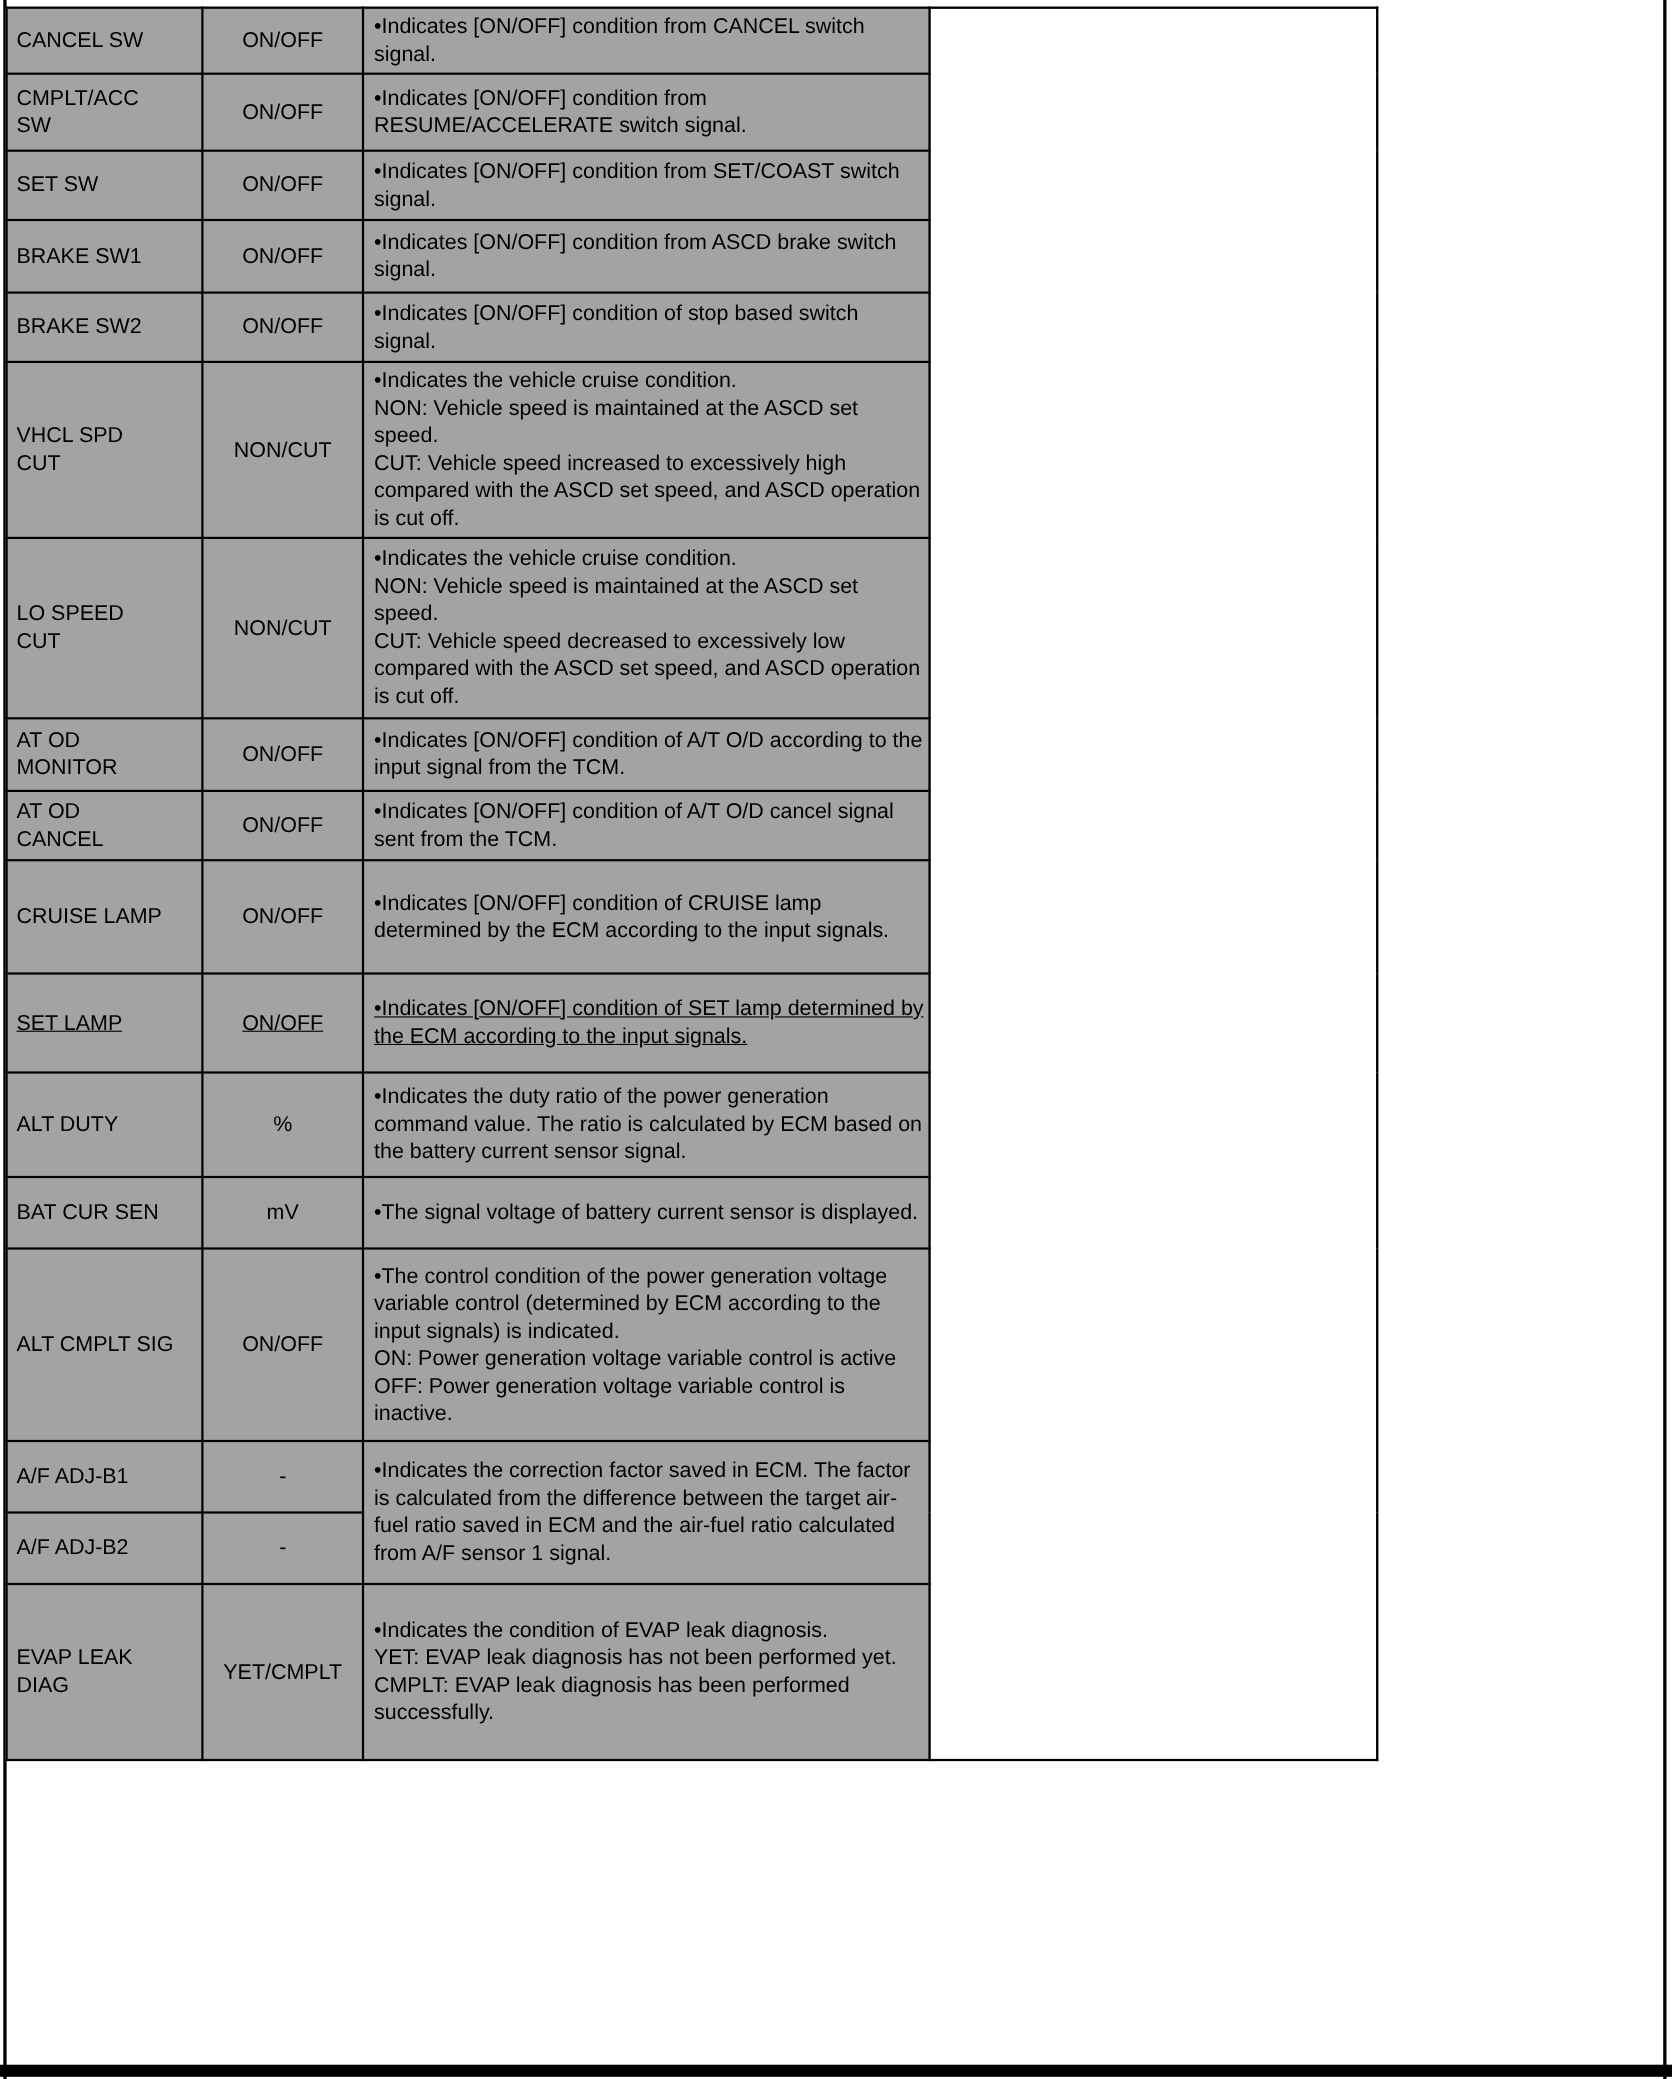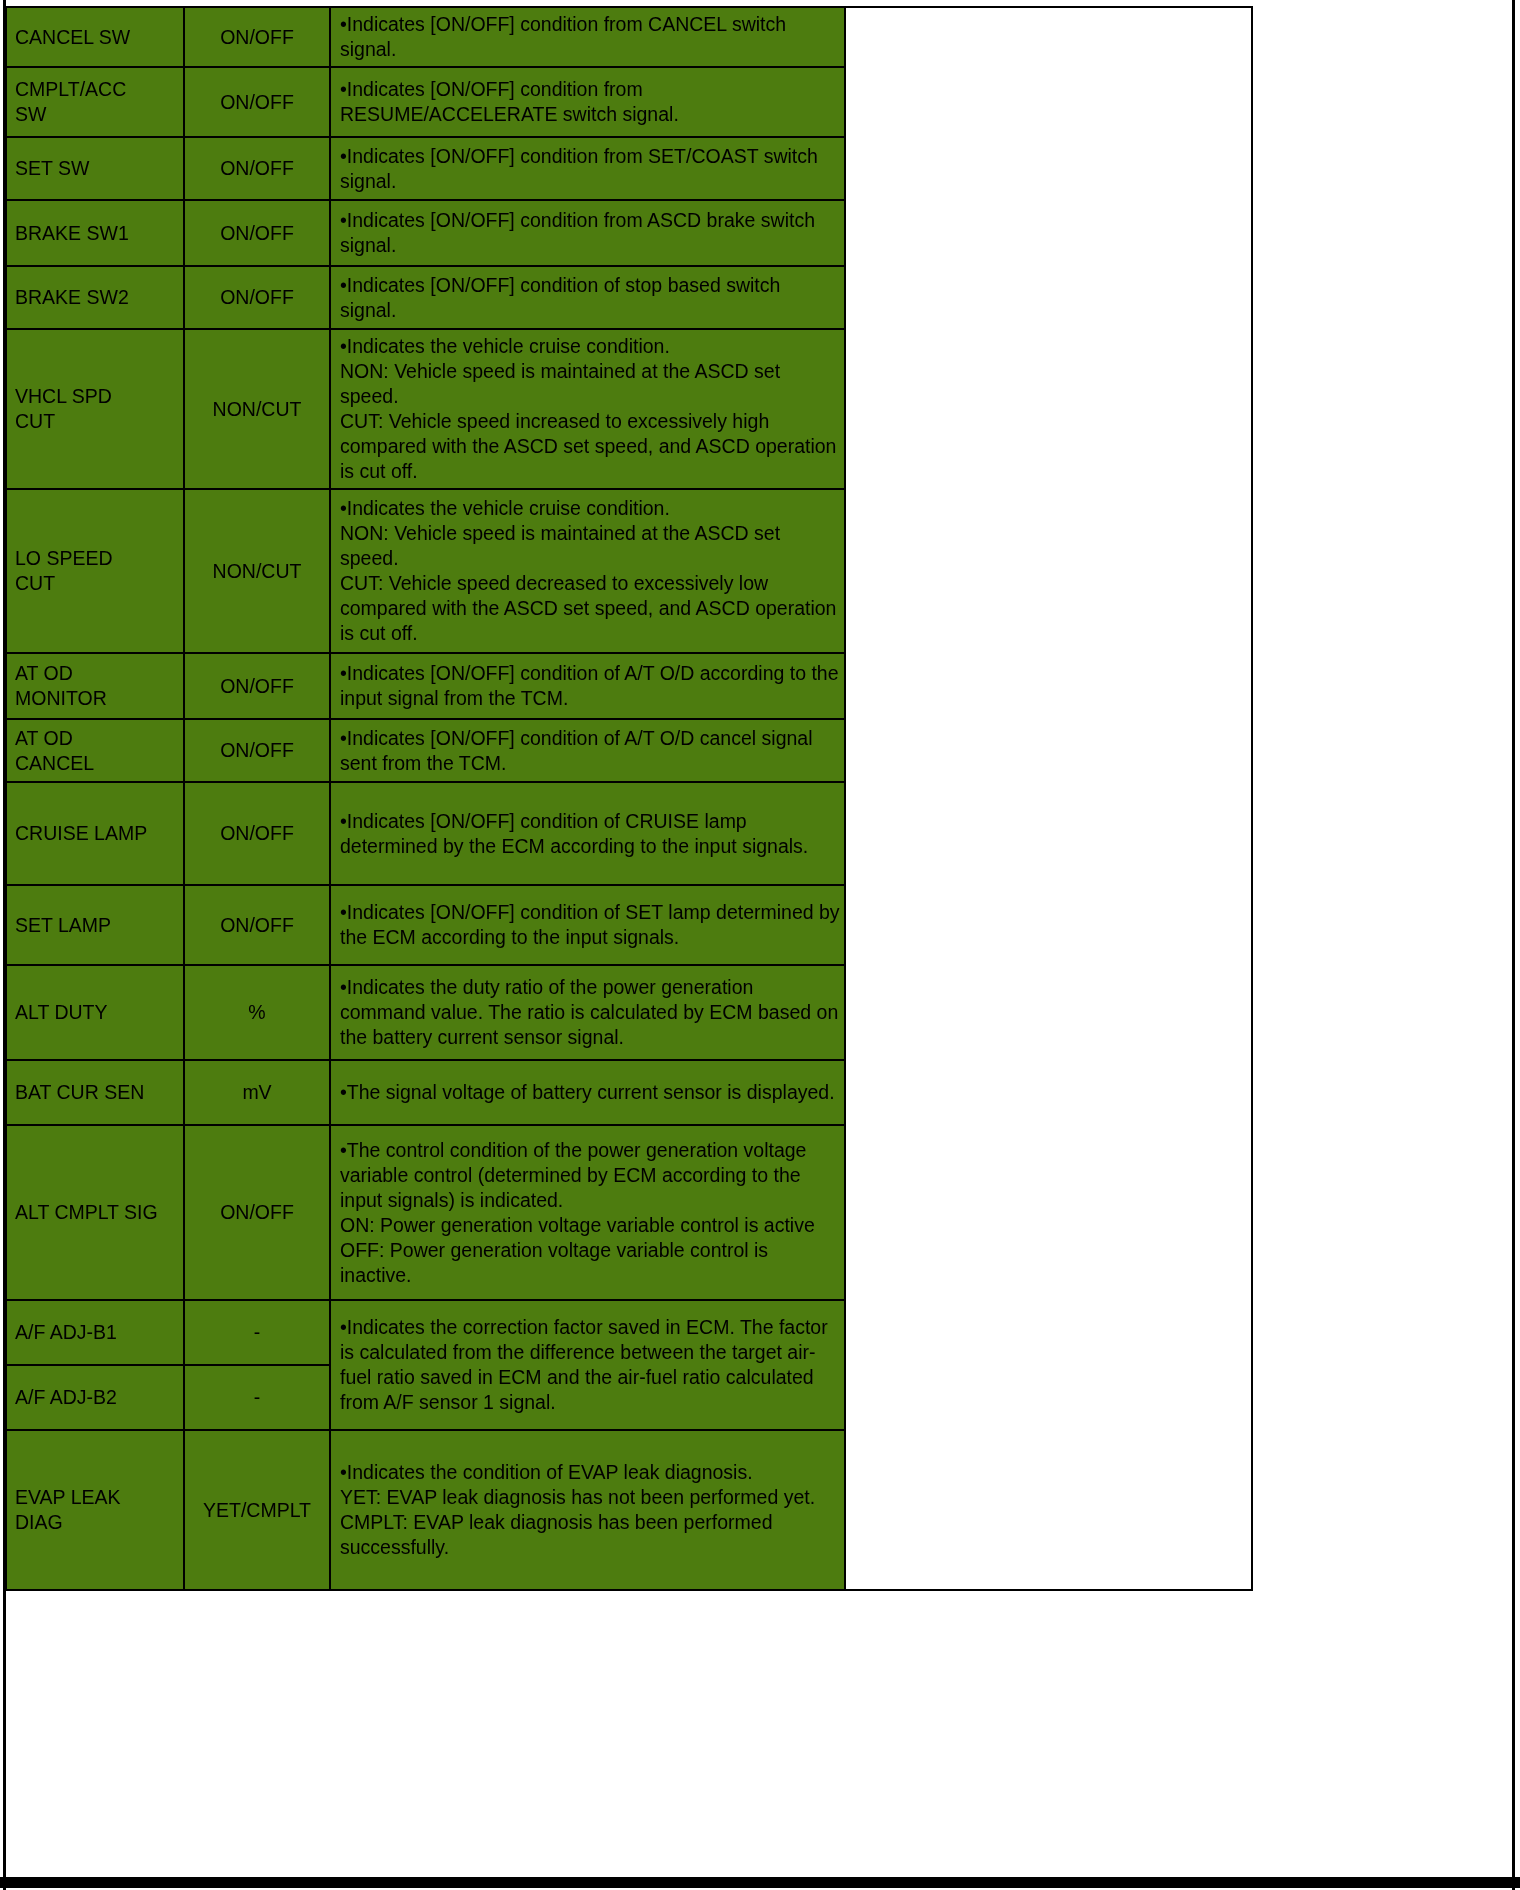--- a/index.html
+++ b/index.html
@@ -37,21 +37,21 @@
     left: 0; bottom: 2px;
     width: 100%; height: 11px;
     background: #000;
   }
   table.monitor-table {
     position: absolute;
     left: 5px; top: 6px;
     width: 1246px;
     border-collapse: collapse;
     table-layout: fixed;
-    background: #4d7c0f;
+    background: #a3a3a3;
   }
   .monitor-table td {
     border: 2px solid #000;
     font-size: 19.5px;
     line-height: 25px;
     vertical-align: middle;
     white-space: pre-line;
     overflow: hidden;
     padding: 4px 6px;
   }
@@ -74,21 +74,21 @@
   .monitor-table tr:nth-child(1)  { height: 58px; }
   .monitor-table tr:nth-child(2)  { height: 70px; }
   .monitor-table tr:nth-child(3)  { height: 63px; }
   .monitor-table tr:nth-child(4)  { height: 66px; }
   .monitor-table tr:nth-child(5)  { height: 63px; }
   .monitor-table tr:nth-child(6)  { height: 160px; }
   .monitor-table tr:nth-child(7)  { height: 164px; }
   .monitor-table tr:nth-child(8)  { height: 66px; }
   .monitor-table tr:nth-child(9)  { height: 63px; }
   .monitor-table tr:nth-child(10) { height: 103px; }
-  .monitor-table tr:nth-child(11) { height: 80px; }
+  .monitor-table tr:nth-child(11) { height: 90px; text-decoration: underline; }
   .monitor-table tr:nth-child(12) { height: 95px; }
   .monitor-table tr:nth-child(13) { height: 65px; }
   .monitor-table tr:nth-child(14) { height: 175px; }
   .monitor-table tr:nth-child(15) { height: 65px; }
   .monitor-table tr:nth-child(16) { height: 65px; }
   .monitor-table tr:nth-child(17) { height: 160px; }
 </style>
 </head>
 <body>
 

